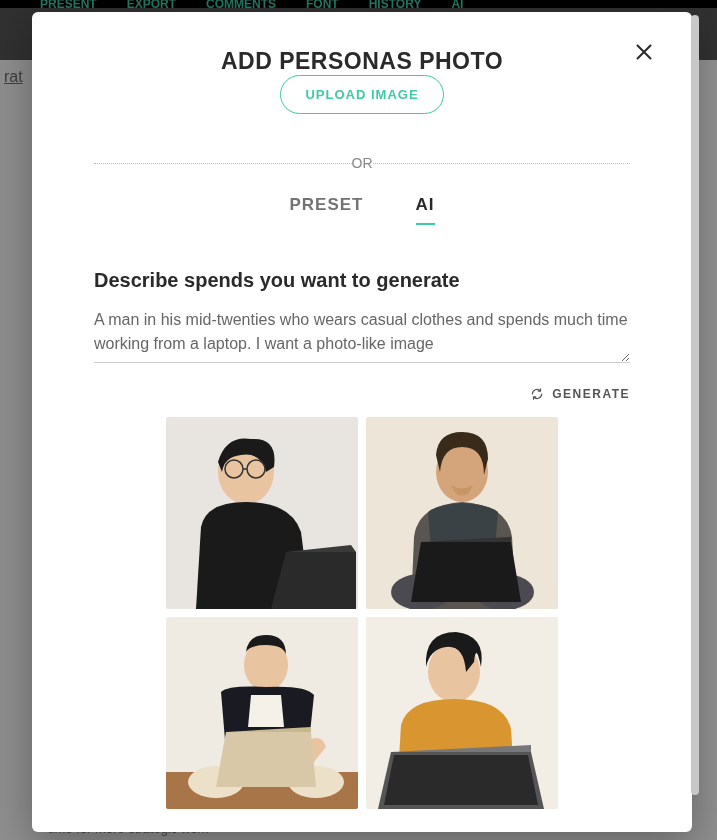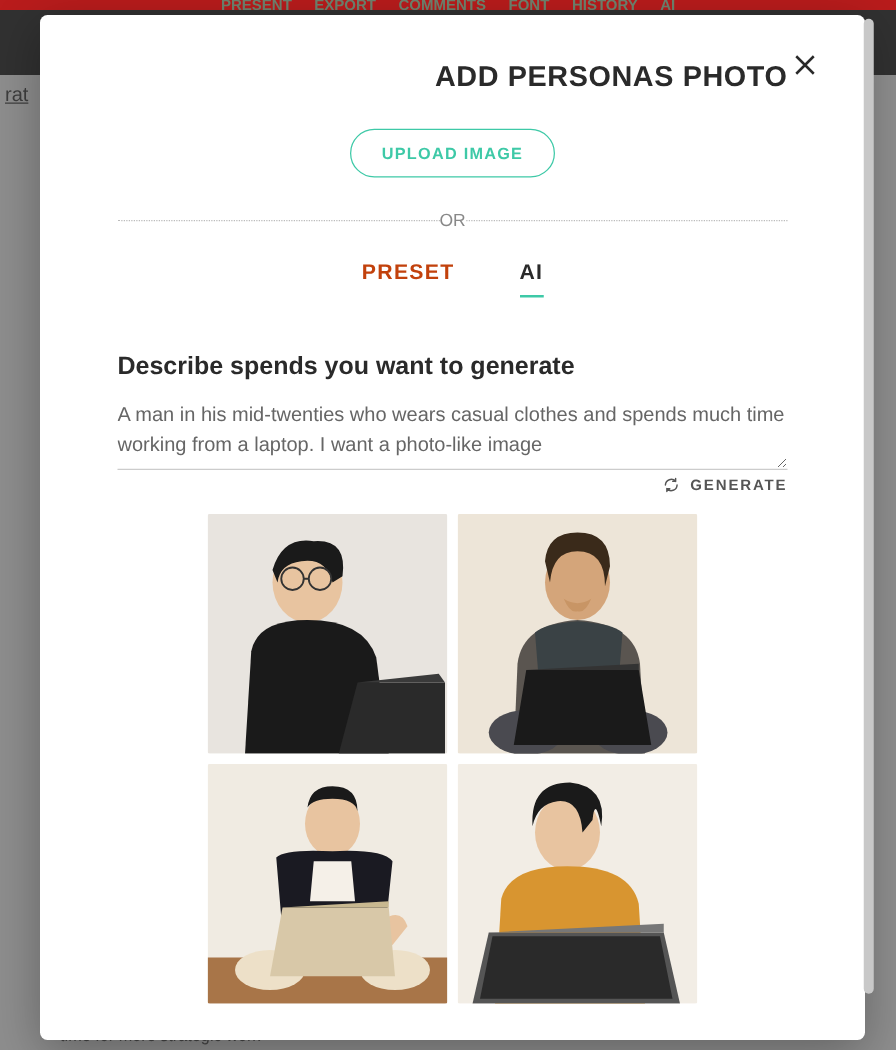--- a/index.html
+++ b/index.html
@@ -10,30 +10,29 @@
       height: 840px;
       overflow: hidden;
       position: relative;
     }
     .toolbar {
       position: absolute;
       top: 0;
       left: 0;
       right: 0;
       height: 8px;
-      background: #b91c1c;
-      display: flex;
-      gap: 18px;
+      background: #000000;
+      display: flex;
+      gap: 30px;
       padding: 0 40px;
       color: #3ec9a7;
       font-size: 12px;
       font-weight: 600;
       align-items: center;
       overflow: hidden;
-      justify-content: center;
     }
     .toolbar-item { display: flex; align-items: center; gap: 6px; opacity: 0.6; }
     .background-content {
       position: absolute;
       top: 8px;
       left: 0;
       right: 0;
       bottom: 0;
       background: #f5f5f5;
     }
@@ -62,30 +61,29 @@
     .close-btn {
       position: absolute;
       top: 28px;
       right: 36px;
       width: 24px;
       height: 24px;
       cursor: pointer;
       color: #2a2a2a;
     }
     .modal-title {
-      text-align: right;
+      text-align: center;
       font-size: 23px;
       font-weight: 700;
       color: #2a2a2a;
       letter-spacing: 0.5px;
-      margin-bottom: 28px;
     }
     .upload-btn {
       display: block;
-      margin: 0 auto 26px;
+      margin: 0 auto 41px;
       padding: 11px 24px;
       border: 1.5px solid #3ec9a7;
       border-radius: 24px;
       background: #fff;
       color: #3ec9a7;
       font-weight: 700;
       font-size: 13px;
       letter-spacing: 1px;
       cursor: pointer;
     }
@@ -104,21 +102,21 @@
     .tabs {
       display: flex;
       justify-content: center;
       gap: 52px;
       margin-bottom: 44px;
     }
     .tab {
       font-size: 17px;
       font-weight: 600;
       letter-spacing: 1px;
-      color: #c2410c;
+      color: #737373;
       cursor: pointer;
       padding-bottom: 8px;
     }
     .tab.active {
       color: #2a2a2a;
       border-bottom: 2px solid #3ec9a7;
     }
     .describe-label {
       font-size: 20px;
       font-weight: 600;
@@ -134,20 +132,21 @@
       padding: 4px 0 6px;
       resize: vertical;
       font-family: inherit;
       line-height: 1.5;
       min-height: 48px;
       outline: none;
     }
     .generate-row {
       display: flex;
       justify-content: flex-end;
+      margin-top: 20px;
       margin-bottom: 16px;
     }
     .generate-btn {
       display: flex;
       align-items: center;
       gap: 8px;
       background: none;
       border: none;
       color: #555;
       font-size: 12px;

